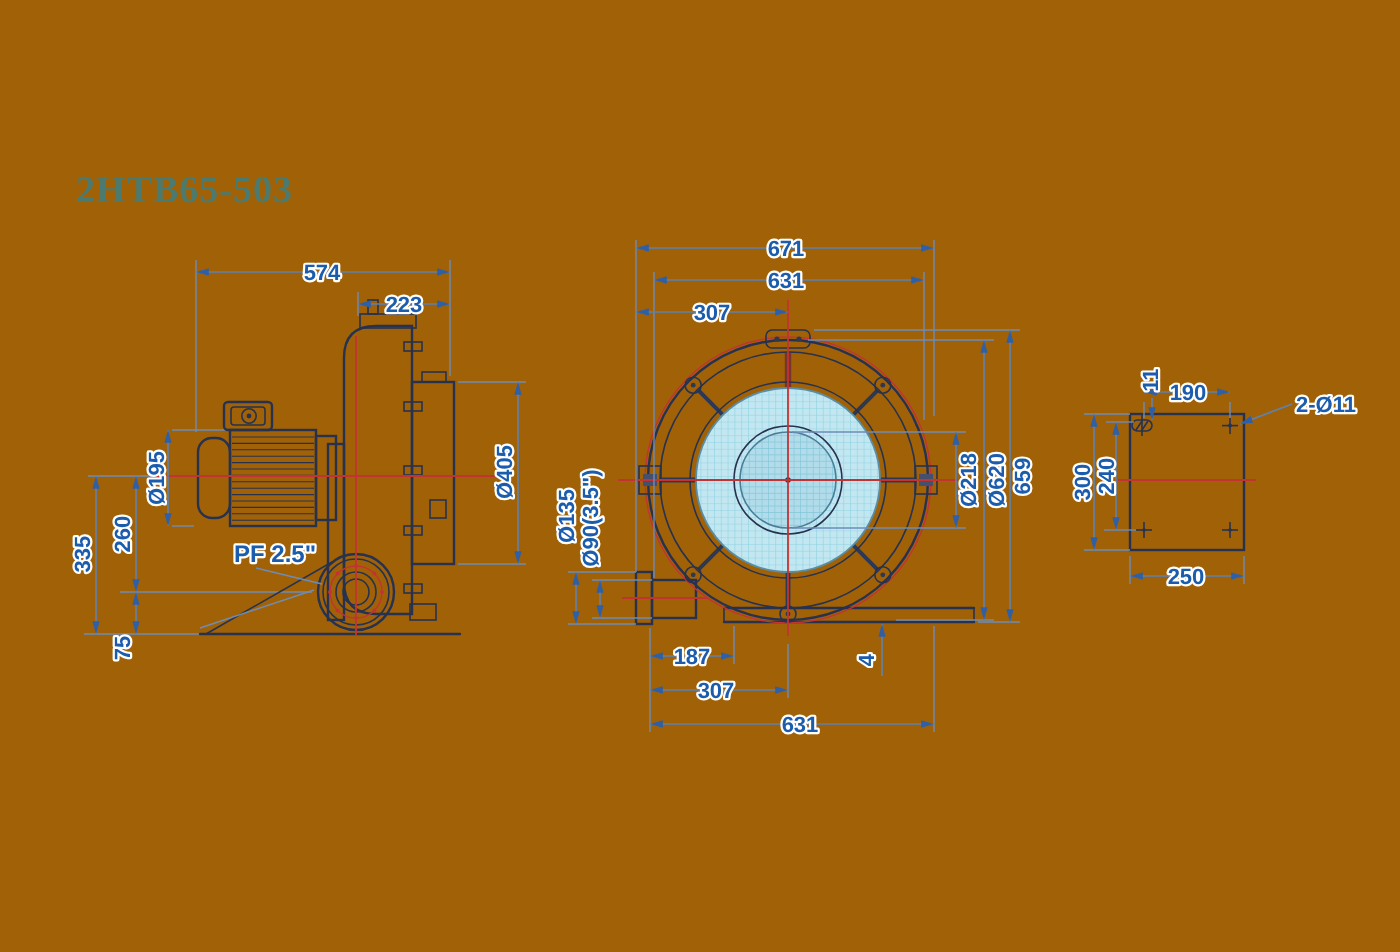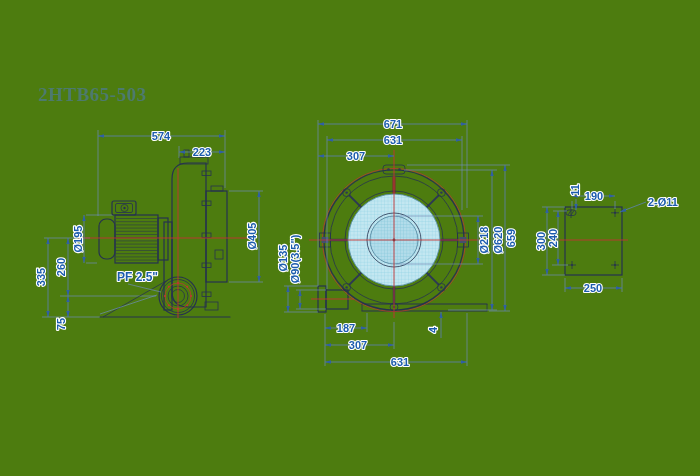--- a/index.html
+++ b/index.html
@@ -1,16 +1,16 @@
 <!DOCTYPE html>
 <html><head>
 <meta charset="utf-8">
 <style>
   html,body{margin:0;padding:0;background:#ffffff;}
-  .stage{position:relative;width:700px;height:476px;background:#4d7c0f;overflow:hidden;}
+  .stage{position:relative;width:700px;height:476px;background:#a16207;overflow:hidden;}
   svg{display:block;}
   .ol{stroke:#26324f;fill:none;stroke-width:1.2;stroke-linecap:round;}
   .ol2{stroke:#26324f;fill:none;stroke-width:.8;}
   .fin{stroke:#26324f;stroke-width:.55;}
   .ext{stroke:#6d8cb8;stroke-width:.7;fill:none;}
   .dim{stroke:#5e82b4;stroke-width:.8;fill:none;}
   .red{stroke:#c23434;stroke-width:.9;fill:none;}
   .redthin{stroke:#c23434;stroke-width:.7;fill:none;}
   .dimtxt{font:bold 11px "Liberation Sans", sans-serif;fill:#1c5cad;
           paint-order:stroke;stroke:#ffffff;stroke-width:2.2px;stroke-linejoin:round;}

